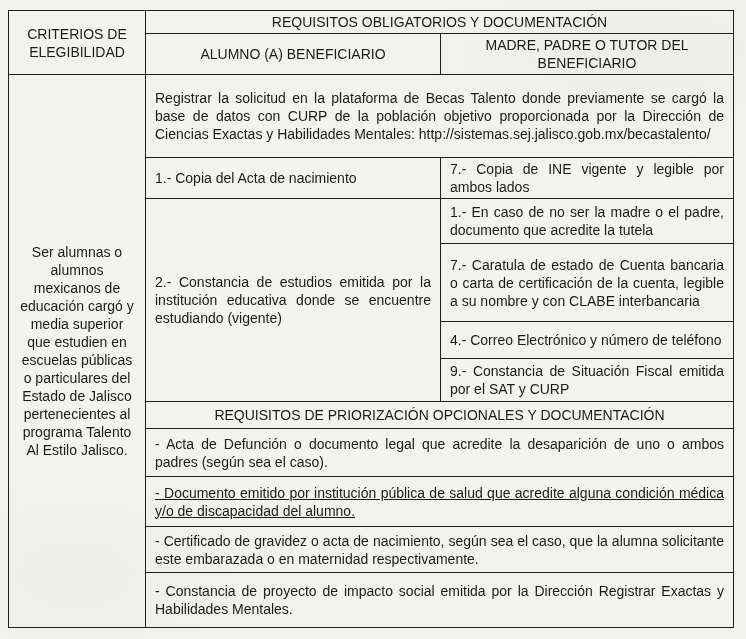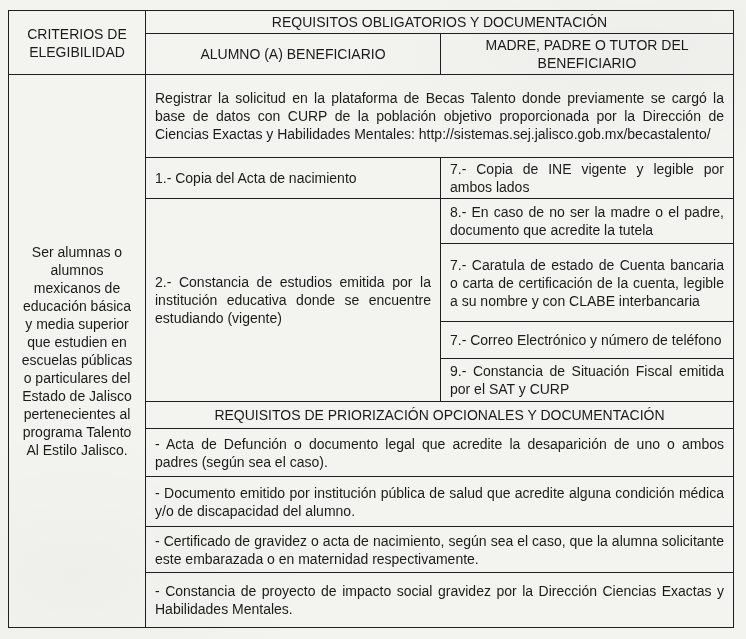--- a/index.html
+++ b/index.html
@@ -49,21 +49,21 @@
   tr.r1  { height: 22px; border-radius: 9px; }
   tr.r2  { height: 38px; padding-left: 20px; }
   tr.r3  { height: 83px; }
   tr.r4  { height: 40px; }
   tr.r5  { height: 45px; }
   tr.r6  { height: 78px; }
   tr.r7  { height: 37px; }
   tr.r8  { height: 43px; }
   tr.r9  { height: 27px; }
   tr.r10 { height: 48px; }
-  tr.r11 { height: 50px; }
+  tr.r11 { height: 50px; text-decoration: underline; }
   tr.r12 { height: 46px; }
   tr.r13 { height: 55px; }
 </style>
 </head>
 <body>
 
 <table class="doc-table">
   <colgroup>
     <col style="width:137px">
     <col style="width:295px">
@@ -75,40 +75,40 @@
     <th class="hdr" rowspan="2">CRITERIOS DE ELEGIBILIDAD</th>
     <th class="hdr" colspan="2">REQUISITOS OBLIGATORIOS Y DOCUMENTACIÓN</th>
   </tr>
 
   <tr class="r2">
     <th class="hdr">ALUMNO (A) BENEFICIARIO</th>
     <th class="hdr">MADRE, PADRE O TUTOR DEL BENEFICIARIO</th>
   </tr>
 
   <tr class="r3">
-    <td class="center" rowspan="11">Ser alumnas o alumnos mexicanos de educación básica y media superior que estudien en escuelas públicas o particulares del Estado de Jalisco pertenecientes al programa Talento Al Estilo Jalisco.</td>
+    <td class="center" rowspan="11">Ser alumnas o alumnos mexicanos de educación cargó y media superior que estudien en escuelas públicas o particulares del Estado de Jalisco pertenecientes al programa Talento Al Estilo Jalisco.</td>
     <td class="justify vtop" colspan="2">Registrar la solicitud en la plataforma de Becas Talento donde previamente se cargó la base de datos con CURP de la población objetivo proporcionada por la Dirección de Ciencias Exactas y Habilidades Mentales: http://sistemas.sej.jalisco.gob.mx/becastalento/</td>
   </tr>
 
   <tr class="r4">
     <td class="justify">1.- Copia del Acta de nacimiento</td>
     <td class="justify">7.- Copia de INE vigente y legible por ambos lados</td>
   </tr>
 
   <tr class="r5">
     <td class="justify" rowspan="4">2.- Constancia de estudios emitida por la institución educativa donde se encuentre estudiando (vigente)</td>
-    <td class="justify">8.- En caso de no ser la madre o el padre, documento que acredite la tutela</td>
+    <td class="justify">1.- En caso de no ser la madre o el padre, documento que acredite la tutela</td>
   </tr>
 
   <tr class="r6">
     <td class="justify">7.- Caratula de estado de Cuenta bancaria o carta de certificación de la cuenta, legible a su nombre y con CLABE interbancaria</td>
   </tr>
 
   <tr class="r7">
-    <td class="justify">7.- Correo Electrónico y número de teléfono</td>
+    <td class="justify">4.- Correo Electrónico y número de teléfono</td>
   </tr>
 
   <tr class="r8">
     <td class="justify">9.- Constancia de Situación Fiscal emitida por el SAT y CURP</td>
   </tr>
 
   <tr class="r9">
     <th class="hdr" colspan="2">REQUISITOS DE PRIORIZACIÓN OPCIONALES Y DOCUMENTACIÓN</th>
   </tr>
 
@@ -118,16 +118,16 @@
 
   <tr class="r11">
     <td class="justify" colspan="2">- Documento emitido por institución pública de salud que acredite alguna condición médica y/o de discapacidad del alumno.</td>
   </tr>
 
   <tr class="r12">
     <td class="justify" colspan="2">- Certificado de gravidez o acta de nacimiento, según sea el caso, que la alumna solicitante este embarazada o en maternidad respectivamente.</td>
   </tr>
 
   <tr class="r13">
-    <td class="justify" colspan="2">- Constancia de proyecto de impacto social gravidez por la Dirección Ciencias Exactas y Habilidades Mentales.</td>
+    <td class="justify" colspan="2">- Constancia de proyecto de impacto social emitida por la Dirección Registrar Exactas y Habilidades Mentales.</td>
   </tr>
 </tbody>
   </table>
 
 </body></html>

